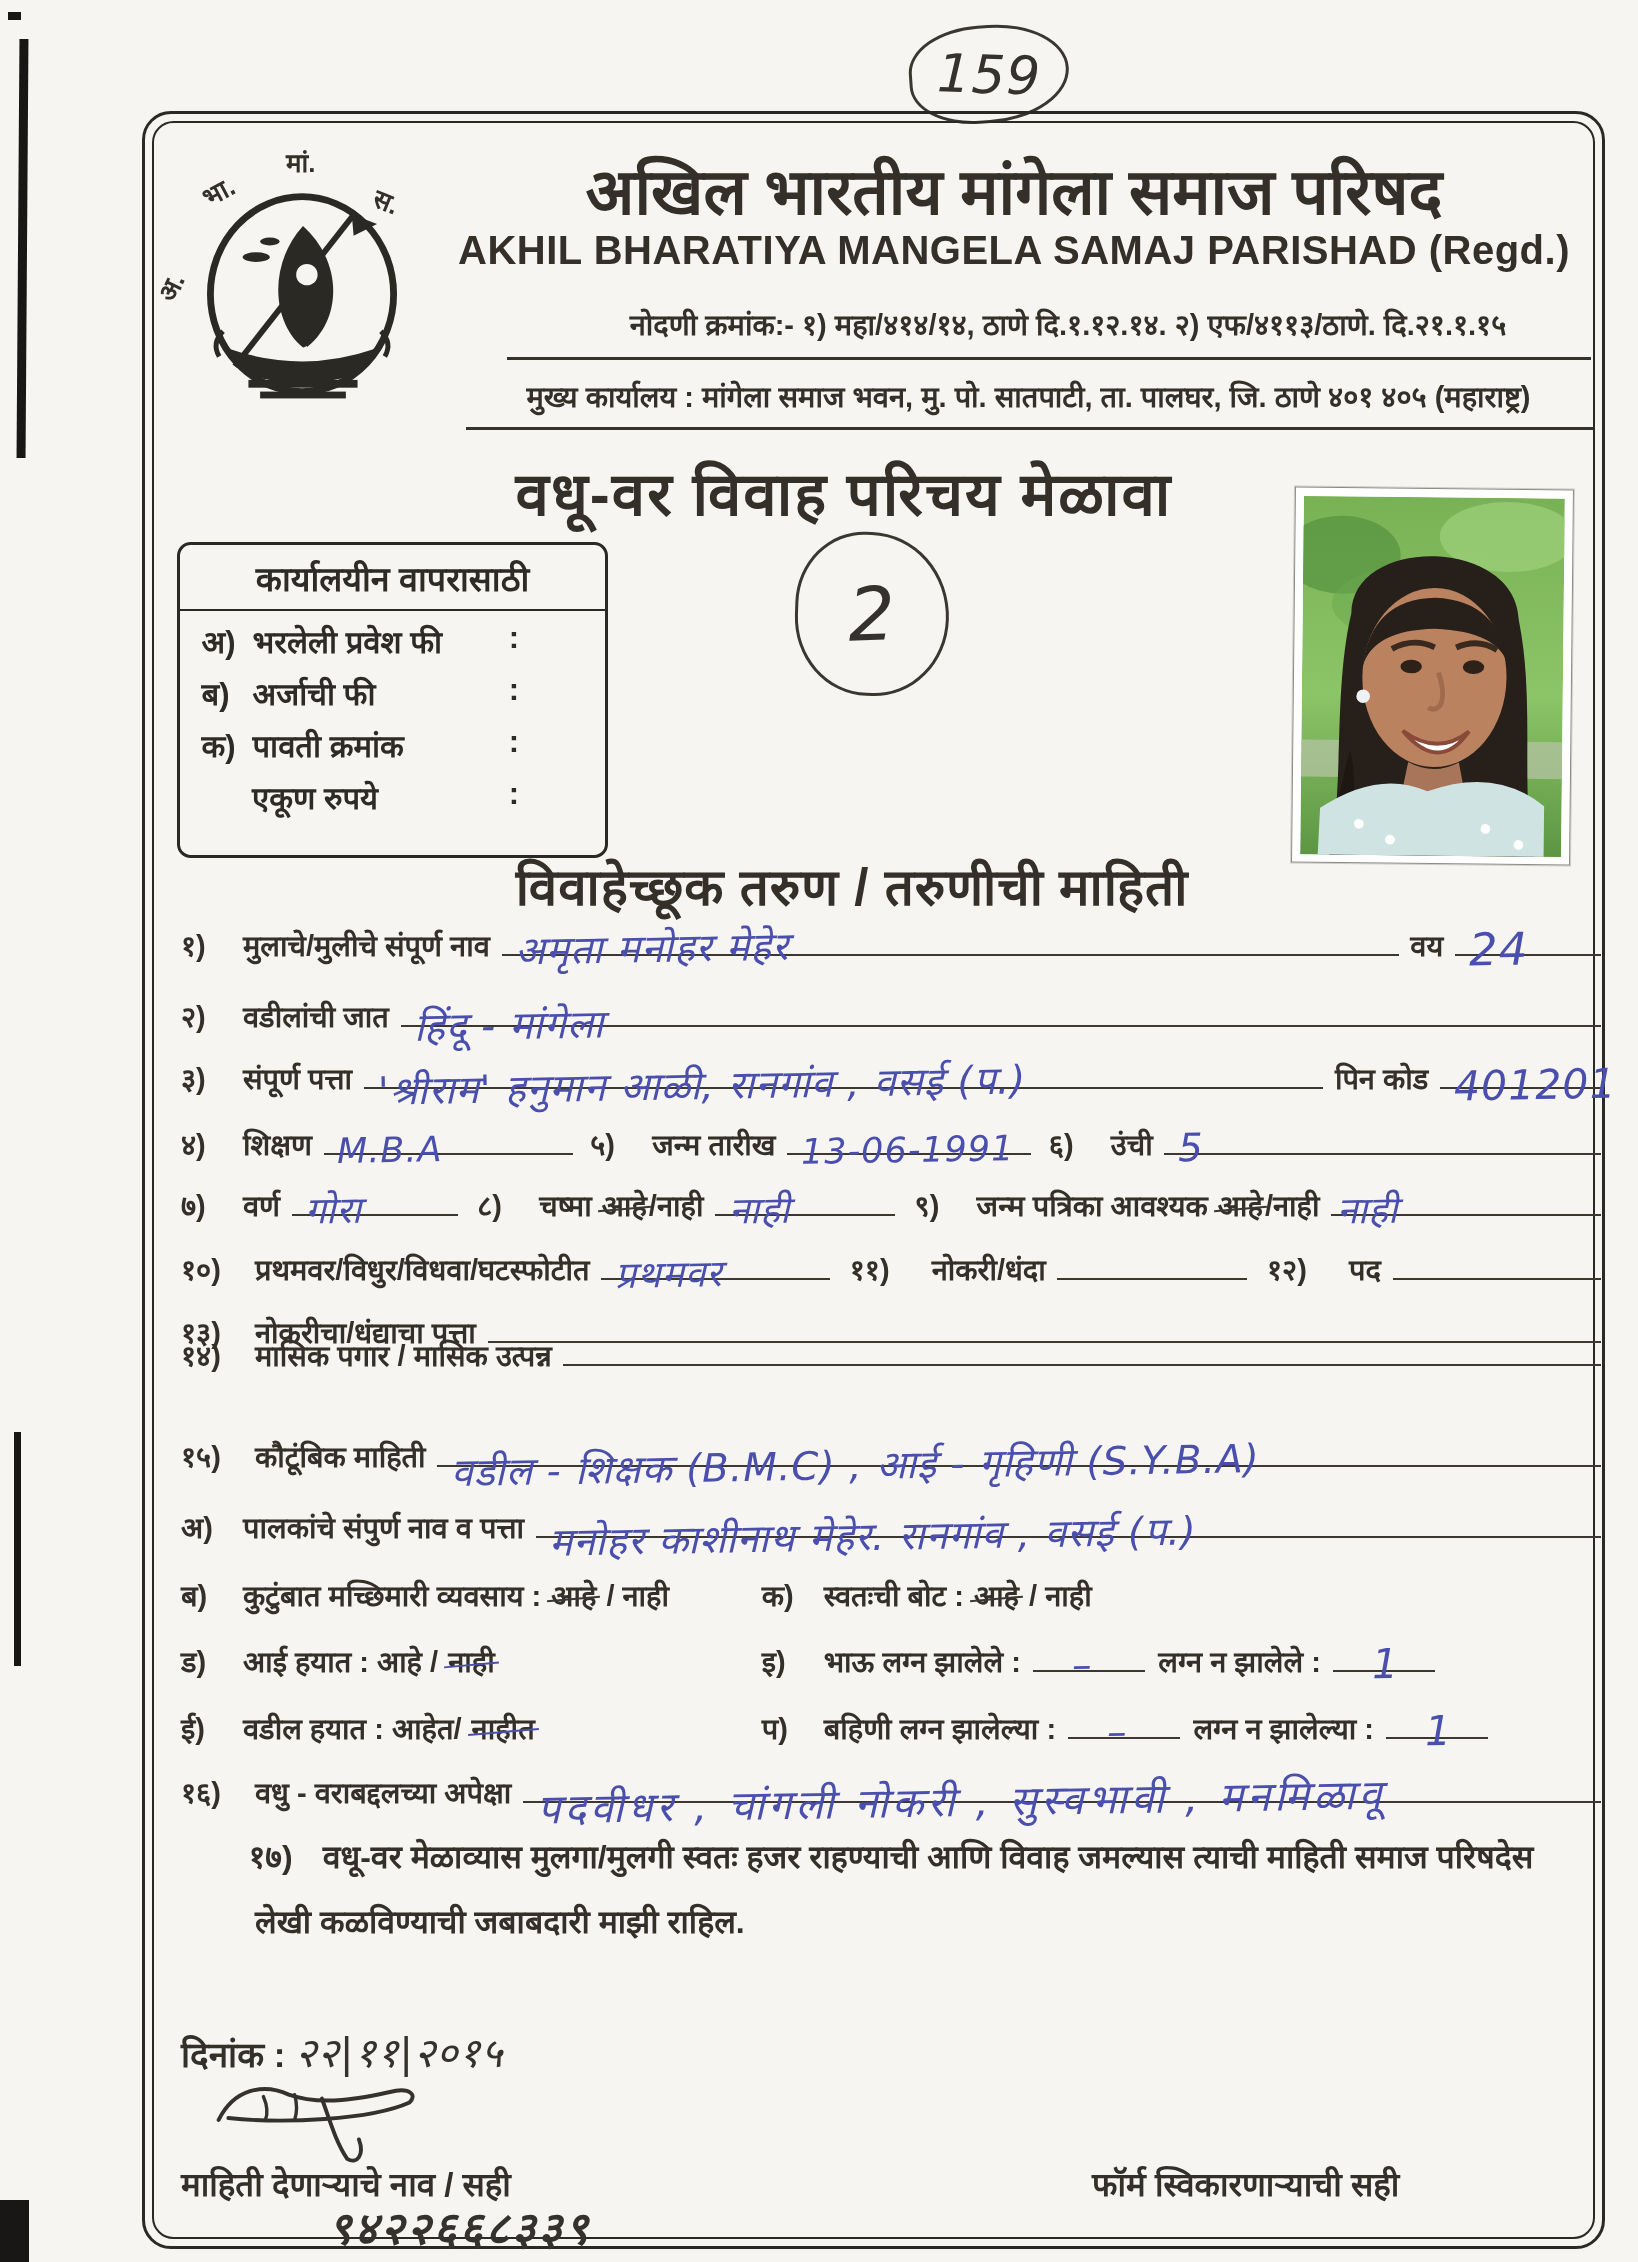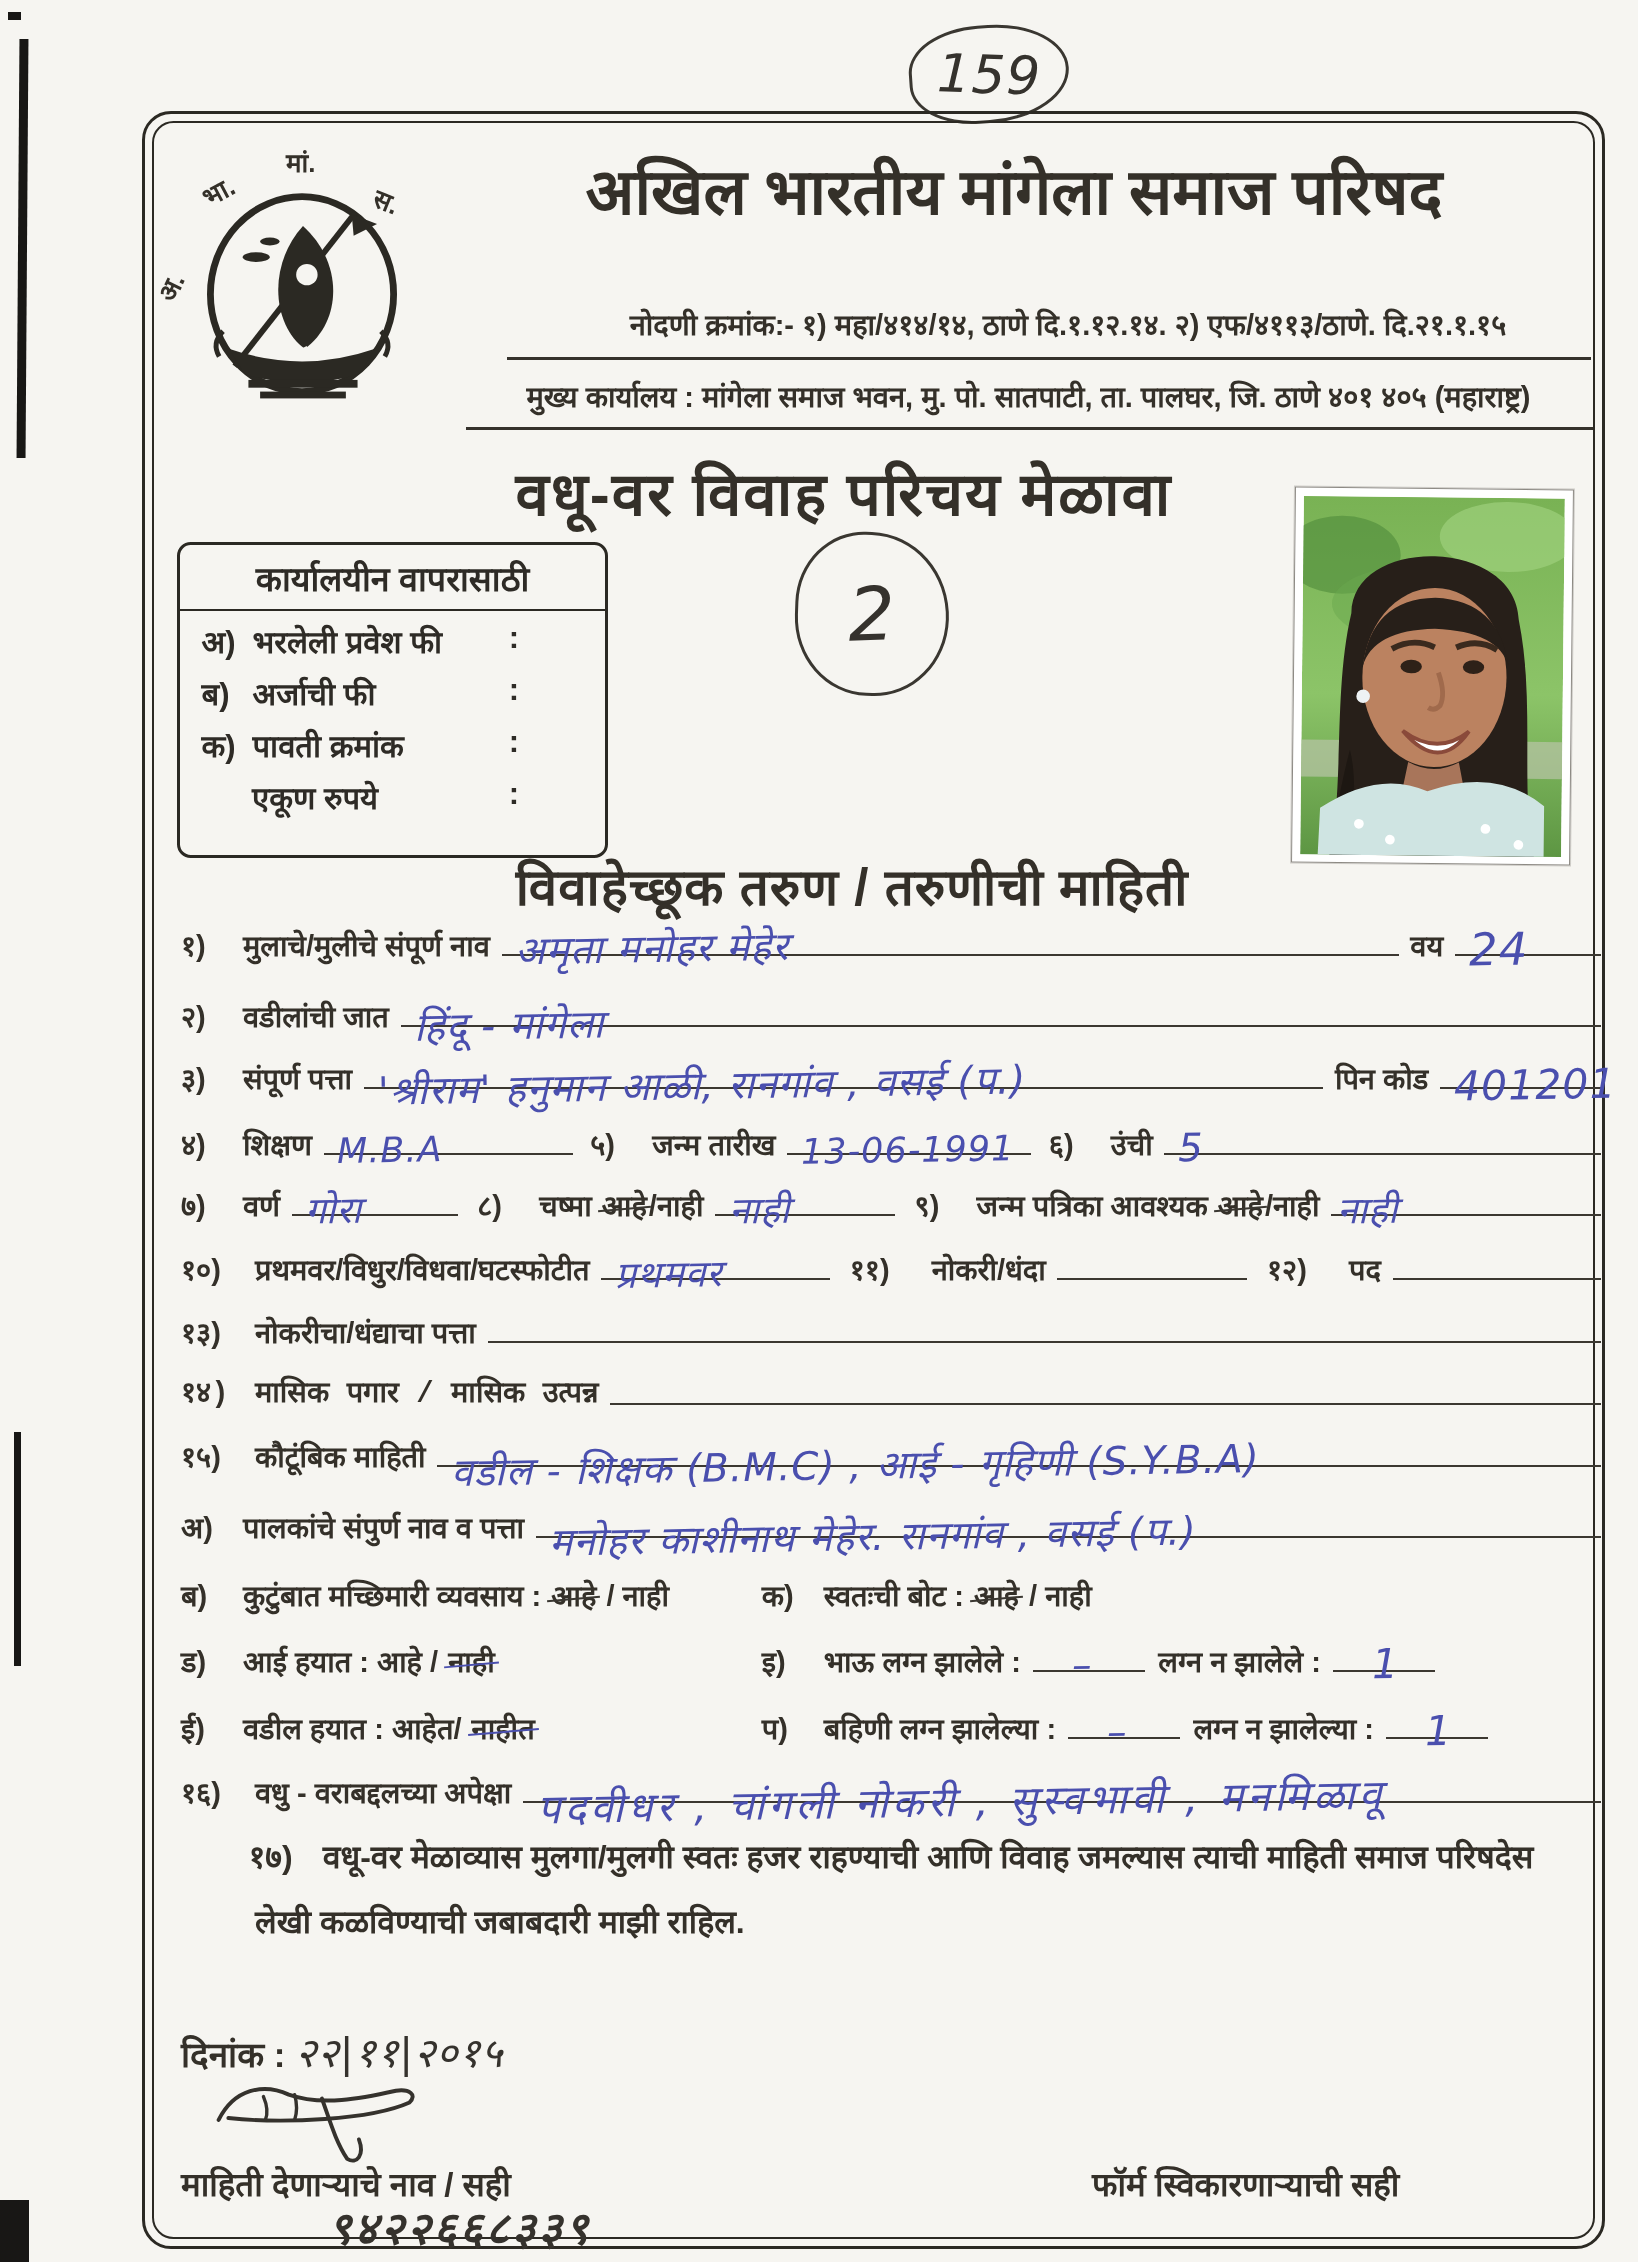--- a/index.html
+++ b/index.html
@@ -79,20 +79,21 @@
       <ellipse cx="70" cy="74" rx="14" ry="5" fill="#2b2923"></ellipse>
       <ellipse cx="84" cy="58" rx="10" ry="4" fill="#2b2923"></ellipse>
     </svg>
     <span class="p abs" style="left:125px;top:0;font-size:26px;">मां.</span>
     <span class="p abs" style="left:41px;top:29px;font-size:26px;transform:rotate(-28deg);">भा.</span>
     <span class="p abs" style="left:213px;top:39px;font-size:26px;transform:rotate(22deg);">स.</span>
     <span class="p abs" style="left:-3.9px;top:125px;font-size:26px;transform:rotate(-64deg);">अ.</span>
   </div>
 
   <div class="p abs center" style="left:429px;top:146px;width:1170px;font-size:64px;">अखिल भारतीय मांगेला समाज परिषद</div>
+  <div class="p abs center" style="left:429px;top:228px;width:1170px;font-size:40px;letter-spacing:0.5px;">AKHIL BHARATIYA MANGELA SAMAJ PARISHAD (Regd.)</div>
   <div class="p abs center" style="left:512px;top:304px;width:1112px;font-size:29px;">नोदणी क्रमांक:- १) महा/४१४/१४, ठाणे दि.१.१२.१४. २) एफ/४११३/ठाणे. दि.२१.१.१५</div>
   <div class="rule" style="left:507px;top:357px;width:1084px;"></div>
   <div class="p abs center" style="left:458px;top:376px;width:1141px;font-size:29px;">मुख्य कार्यालय : मांगेला समाज भवन, मु. पो. सातपाटी, ता. पालघर, जि. ठाणे ४०१ ४०५ (महाराष्ट्र)</div>
   <div class="rule" style="left:466px;top:427px;width:1127px;"></div>
 
   <div class="p abs center" style="left:376px;top:451px;width:936px;font-size:60px;letter-spacing:2px;">वधू-वर विवाह परिचय मेळावा</div>
 
   <div class="obox">
     <div class="obox-title">कार्यालयीन वापरासाठी</div>
     <div class="obox-item">
@@ -243,21 +244,21 @@
     <span class="lbl">पद</span>
     <span class="fill"></span>
   </div>
 
   <div class="row" style="top:1315px;">
     <span class="n" style="min-width:74px;">१३)</span>
     <span class="lbl">नोकरीचा/धंद्याचा पत्ता</span>
     <span class="fill"></span>
   </div>
 
-  <div class="row" style="top:1377px;font-family:Liberation Mono, monospace;">
+  <div class="row" style="top:1338px;">
     <span class="n" style="min-width:74px;">१४)</span>
     <span class="lbl">मासिक पगार / मासिक उत्पन्न</span>
     <span class="fill"></span>
   </div>
 
   <div class="row" style="top:1439px;">
     <span class="n" style="min-width:74px;">१५)</span>
     <span class="lbl">कौटूंबिक माहिती</span>
     <span class="fill">
       <span class="hw inline" style="font-size:39px;bottom:-25px;">वडील - शिक्षक (B.M.C) , आई - गृहिणी (S.Y.B.A)</span>

